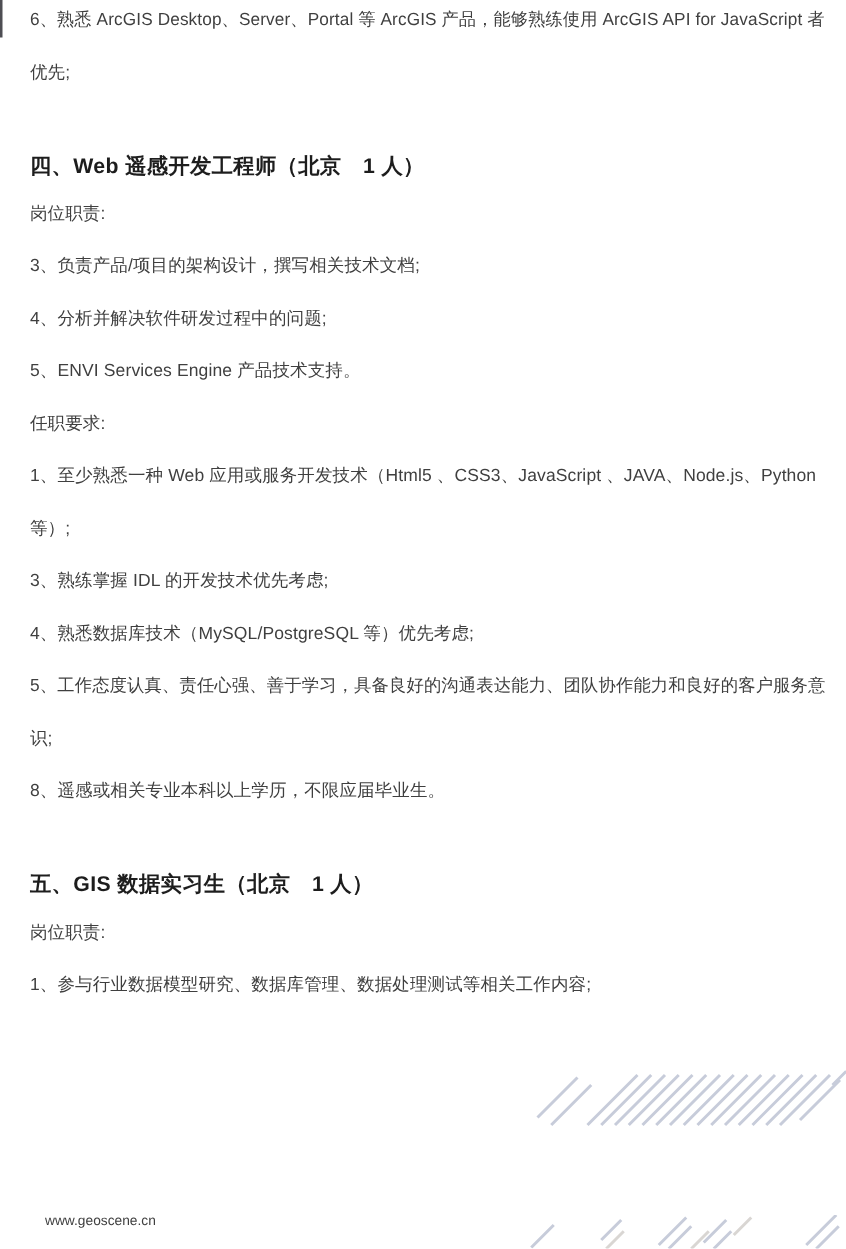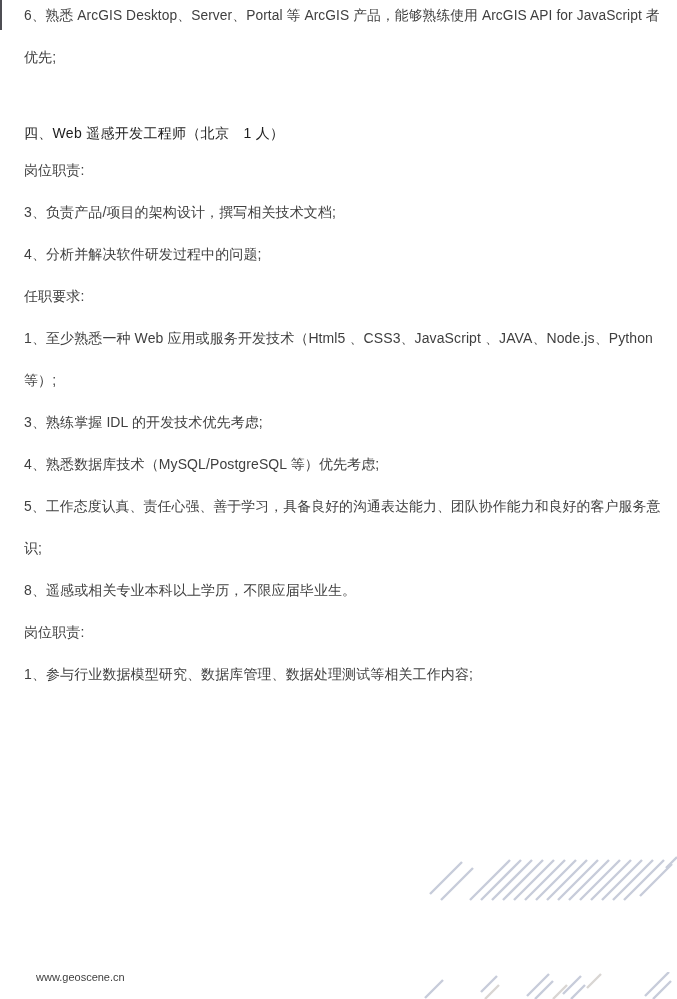--- a/index.html
+++ b/index.html
@@ -27,22 +27,22 @@
     padding:0 17px 0 24px;box-sizing:border-box;
   }
   .line{
     font-size:14px;
     line-height:42px;
     color:var(--text-color);
     white-space:nowrap;
     letter-spacing:0.1px;
   }
   .line.h2{
-    font-size:14px;
-    font-weight:normal;
+    font-size:17px;
+    font-weight:bold;
     color:var(--heading-color);
     margin-top:34px;
     margin-bottom:-5px;
     letter-spacing:0.3px;
   }
   .footer-url{
     position:absolute;left:36px;top:969px;
     font-size:11px;line-height:16px;
     color:var(--text-color);
   }
@@ -56,28 +56,30 @@
 
 <div class="edge-mark"></div>
 
 <div class="doc">
     <div class="line fill" style="transform-origin: left center; transform: scaleX(0.982998);">6、熟悉 ArcGIS Desktop、Server、Portal 等 ArcGIS 产品，能够熟练使用 ArcGIS API for JavaScript 者</div>
     <div class="line">优先;</div>
     <div class="line h2">四、Web 遥感开发工程师（北京　1 人）</div>
     <div class="line">岗位职责:</div>
     <div class="line">3、负责产品/项目的架构设计，撰写相关技术文档;</div>
     <div class="line">4、分析并解决软件研发过程中的问题;</div>
+    <div class="line">5、ENVI Services Engine 产品技术支持。</div>
     <div class="line">任职要求:</div>
     <div class="line fill">1、至少熟悉一种 Web 应用或服务开发技术（Html5 、CSS3、JavaScript 、JAVA、Node.js、Python</div>
     <div class="line">等）;</div>
     <div class="line">3、熟练掌握 IDL 的开发技术优先考虑;</div>
     <div class="line">4、熟悉数据库技术（MySQL/PostgreSQL 等）优先考虑;</div>
     <div class="line fill" style="transform-origin: left center; transform: scaleX(0.990654);">5、工作态度认真、责任心强、善于学习，具备良好的沟通表达能力、团队协作能力和良好的客户服务意</div>
     <div class="line">识;</div>
     <div class="line">8、遥感或相关专业本科以上学历，不限应届毕业生。</div>
+    <div class="line h2">五、GIS 数据实习生（北京　1 人）</div>
     <div class="line">岗位职责:</div>
     <div class="line">1、参与行业数据模型研究、数据库管理、数据处理测试等相关工作内容;</div>
   </div>
 
 <div class="footer-url">www.geoscene.cn</div>
 
 <div class="stripes top-band">
   <svg viewBox="0 0 249 46">
     <path d="M2 38L34 6M13 44L45 12" stroke="var(--stripe-color)" stroke-width="2.4" fill="none"></path>
     <path d="M42 44L82 4M53 44L93 4M64 44L104 4M75 44L115 4M86 44L126 4M97 44L137 4M108 44L148 4M119 44L159 4M130 44L170 4M141 44L181 4M152 44L192 4M163 44L203 4M174 44L214 4M185 44L225 4M196 44L236 4" stroke="var(--stripe-color)" stroke-width="2.4" fill="none"></path>

